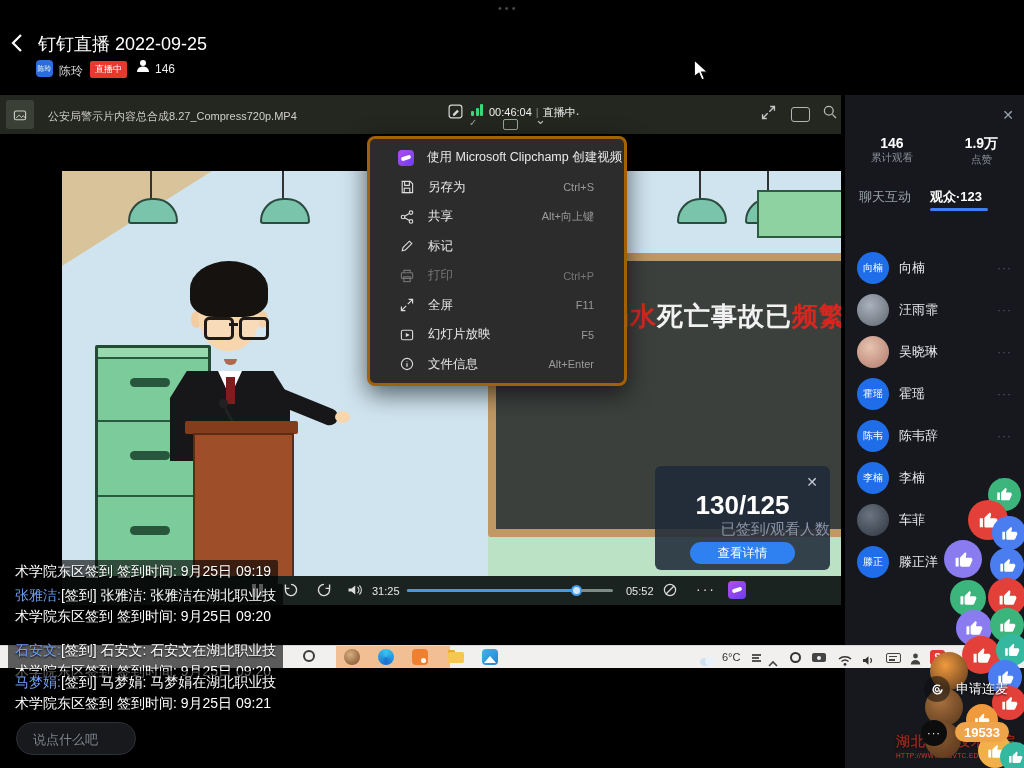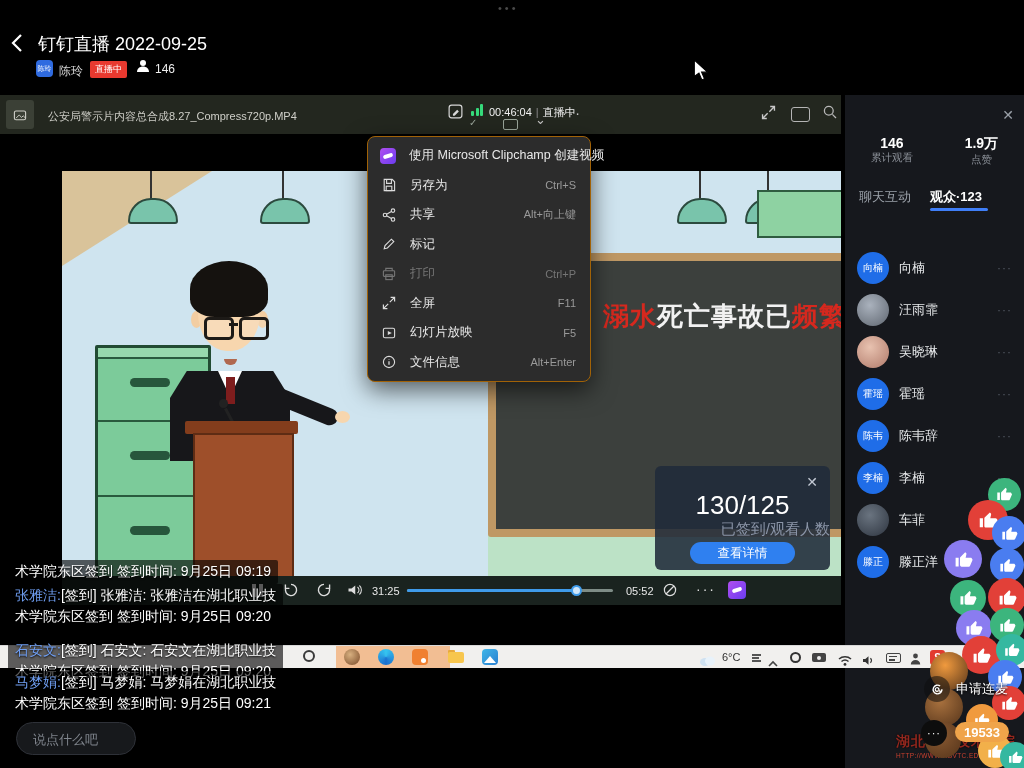--- a/index.html
+++ b/index.html
@@ -84,34 +84,34 @@
   #ctl-fill{position:absolute;left:0;top:0;height:3px;background:#3f9bea;border-radius:2px;}
   #ctl-thumb{position:absolute;top:-4px;width:11px;height:11px;border-radius:50%;background:#cfe6fa;border:2px solid #3f9bea;box-sizing:border-box;}
   #ctl-rem{left:564px;top:9px;color:#e8e8e8;font-size:11px;}
   #ctl-dots{left:634px;top:5px;color:#ddd;font-size:14px;letter-spacing:2px;}
   #ctl-clip{left:666px;top:5px;width:18px;height:18px;border-radius:4px;
      background:linear-gradient(135deg,#b14ef0,#6b3df0);}
   #ctl-clip:after{content:"";position:absolute;left:4px;top:7px;width:10px;height:4px;background:#fff;
      border-radius:2px;transform:rotate(-18deg);}
 
   
-  #ctx-menu{left:367px;top:136px;width:222px;background:#2c2c2c;border:1px solid #a16207;border-radius:8px;
-     box-shadow:0 8px 24px rgba(0,0,0,.6);padding:4px 0;z-index:6;}
+  #ctx-menu{left:367px;top:136px;width:222px;background:#2c2c2c;border:3px solid #a16207;border-radius:8px;
+     box-shadow:0 8px 24px rgba(0,0,0,.6);padding:4px 16px;z-index:6;}
   .menu-item{display:flex;align-items:center;height:29.5px;padding:0 14px 0 12px;gap:13px;cursor:default;}
   .menu-item .mi-label{flex:1;color:#e8e8e8;font-size:12.5px;white-space:nowrap;}
   .menu-item .mi-short{color:#9a9a9a;font-size:11px;}
   .menu-item.disabled .mi-label,.menu-item.disabled .mi-short{color:#757575;}
   .mi-icon{width:17px;height:17px;display:flex;align-items:center;justify-content:center;}
   .clip-ic{width:16px;height:16px;border-radius:4px;background:linear-gradient(135deg,#b14ef0,#6b3df0);position:relative;}
   .clip-ic:after{content:"";position:absolute;left:3px;top:6px;width:10px;height:4px;background:#fff;border-radius:2px;transform:rotate(-18deg);}
 
   
   #signin-popup{left:655px;top:466px;width:175px;height:104px;background:rgba(32,42,58,.88);border-radius:6px;z-index:7;}
   #popup-close{position:absolute;right:12px;top:8px;color:#c3c9d4;font-size:14px;}
-  #popup-count{position:absolute;left:0;top:24px;width:100%;text-align:center;color:#fff;font-size:26px;font-weight:400;}
+  #popup-count{position:absolute;left:0;top:24px;width:100%;text-align:center;color:#fff;font-size:26px;font-weight:700;}
   #popup-sub{position:absolute;left:0;top:54px;width:100%;text-align:right;color:#8b95a8;font-size:15px;}
   #popup-btn{position:absolute;left:35px;top:76px;width:105px;height:22px;background:#2f80f0;border-radius:12px;
      color:#fff;font-size:12.5px;display:flex;align-items:center;justify-content:center;}
 
   
   #sidebar{left:845px;top:95px;width:179px;height:673px;background:#16181d;z-index:5;}
   #sb-close{position:absolute;right:10px;top:12px;color:#9aa0a8;font-size:14px;}
   #sb-stats{position:absolute;left:0;top:40px;width:100%;display:flex;justify-content:space-around;text-align:center;}
   .stat-val{color:#fff;font-size:14px;font-weight:bold;}
   .stat-label{color:#8a8f97;font-size:10.5px;}

